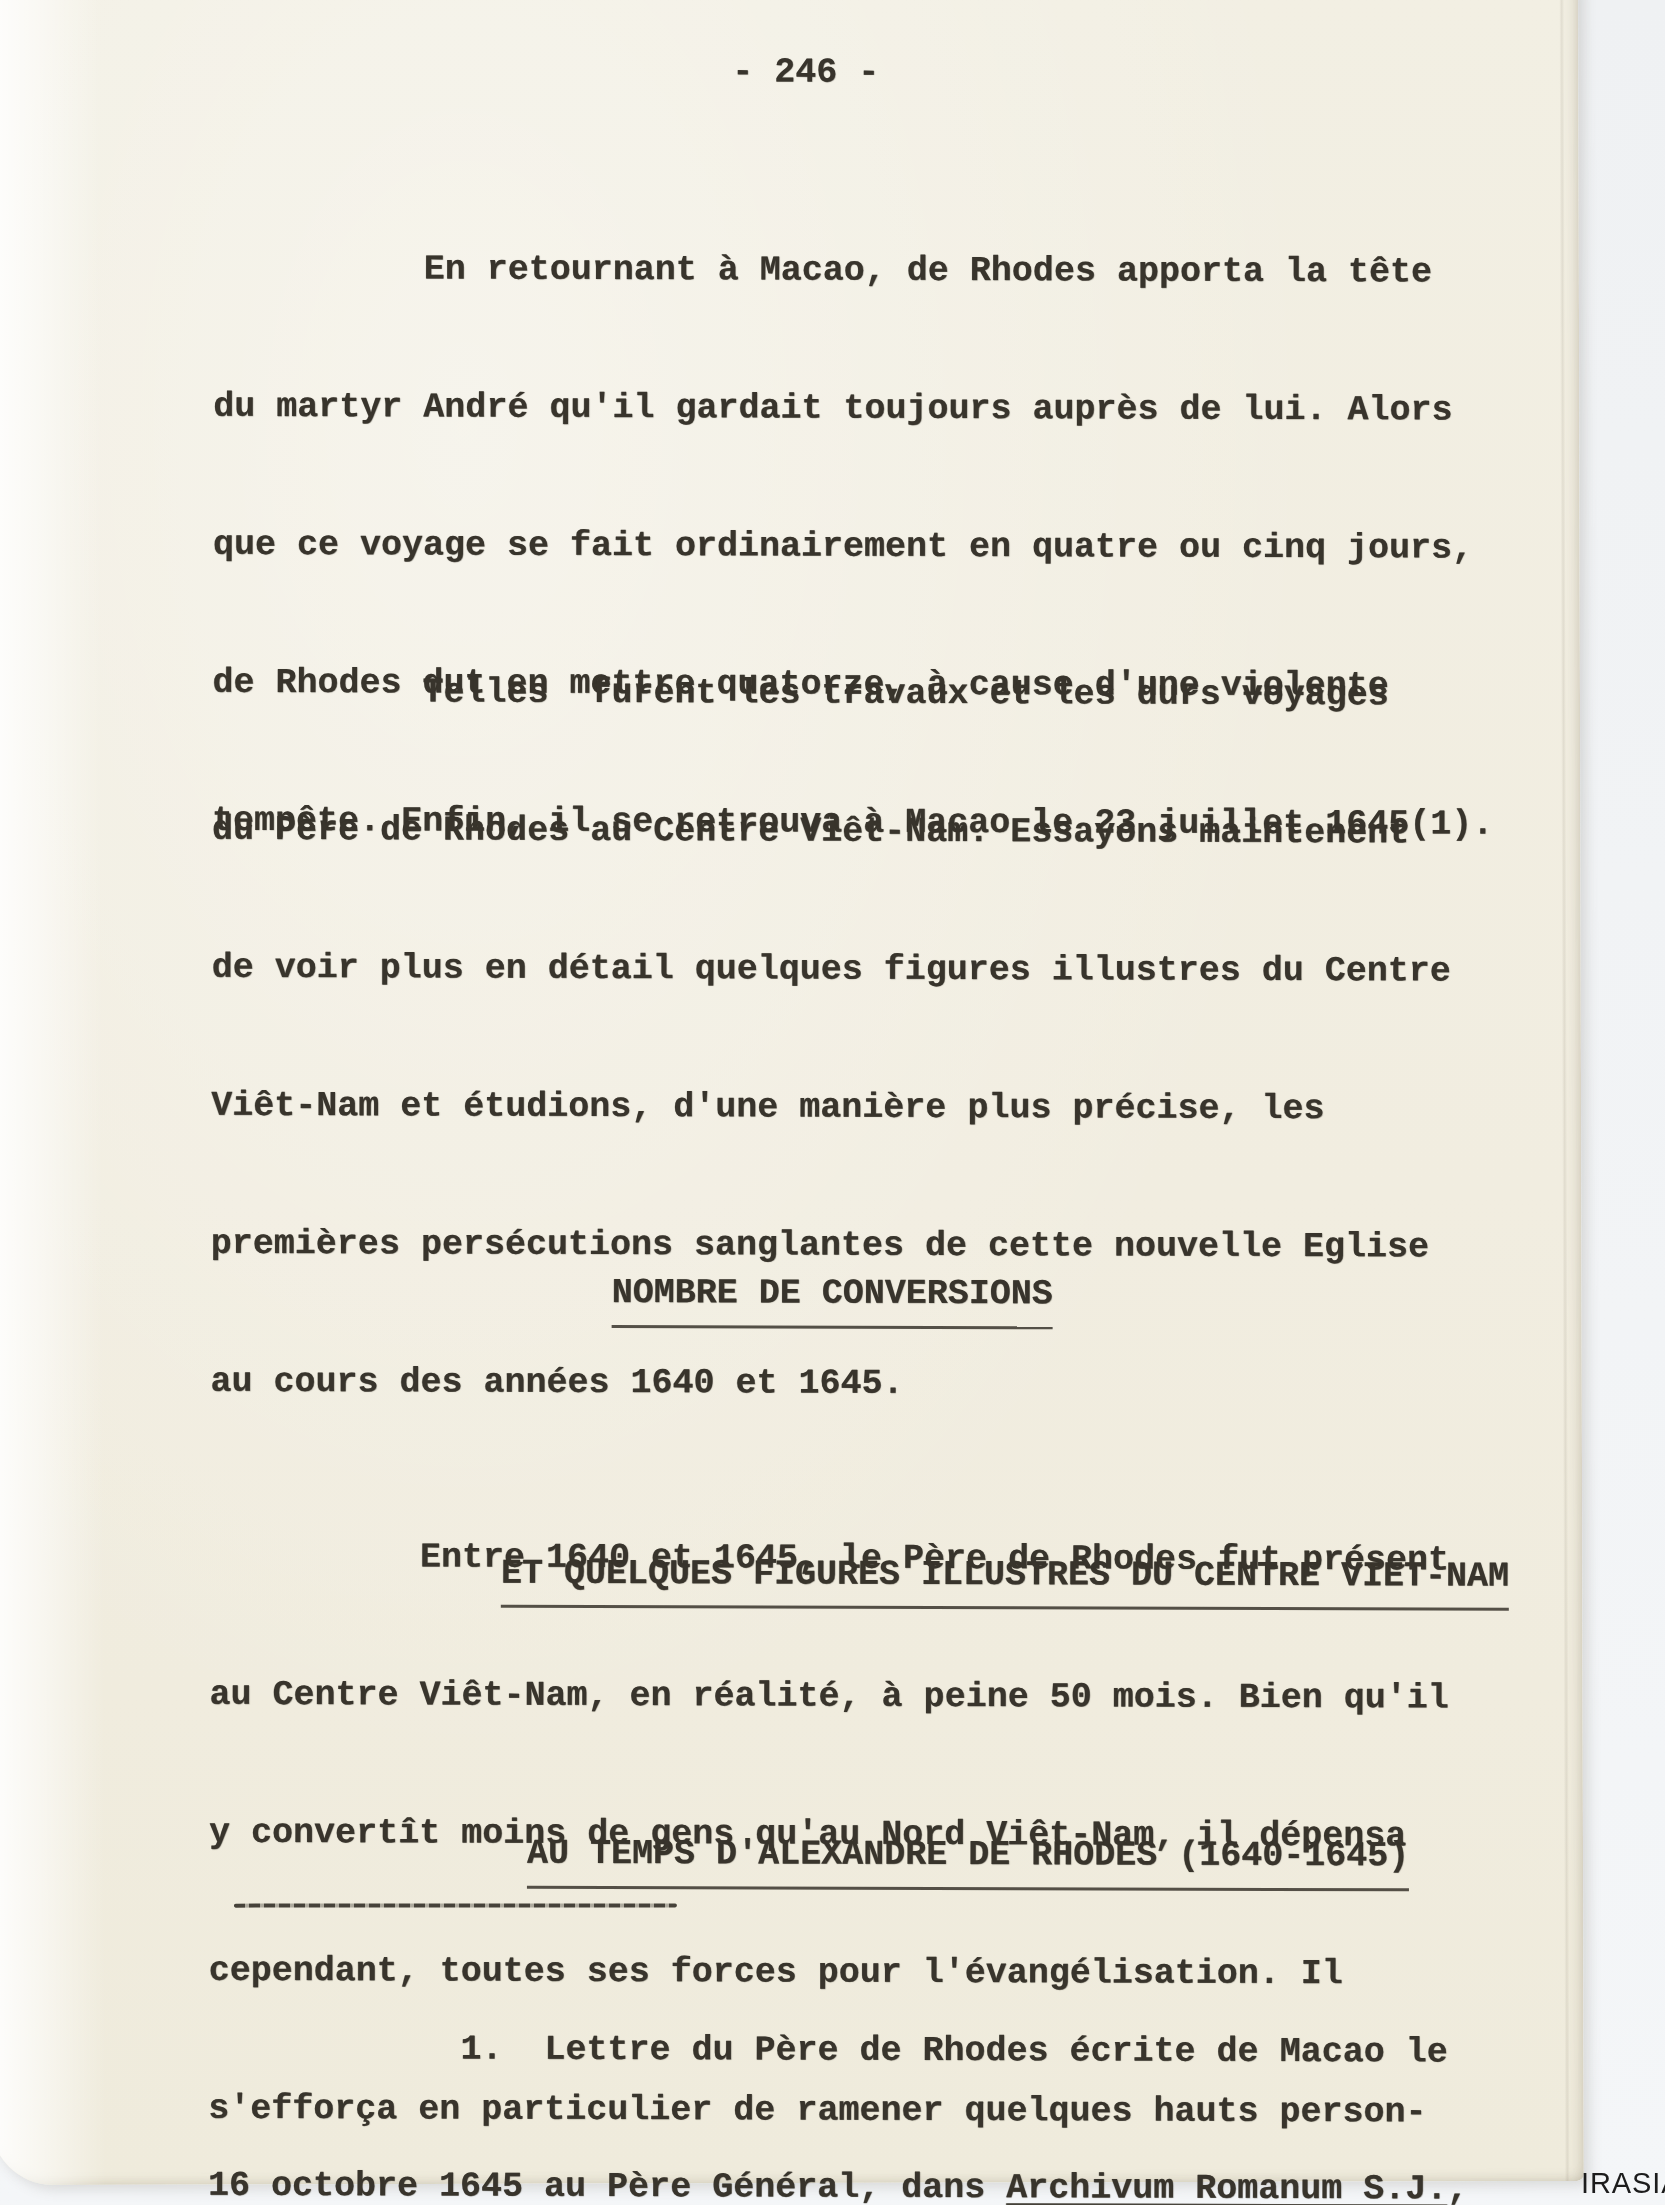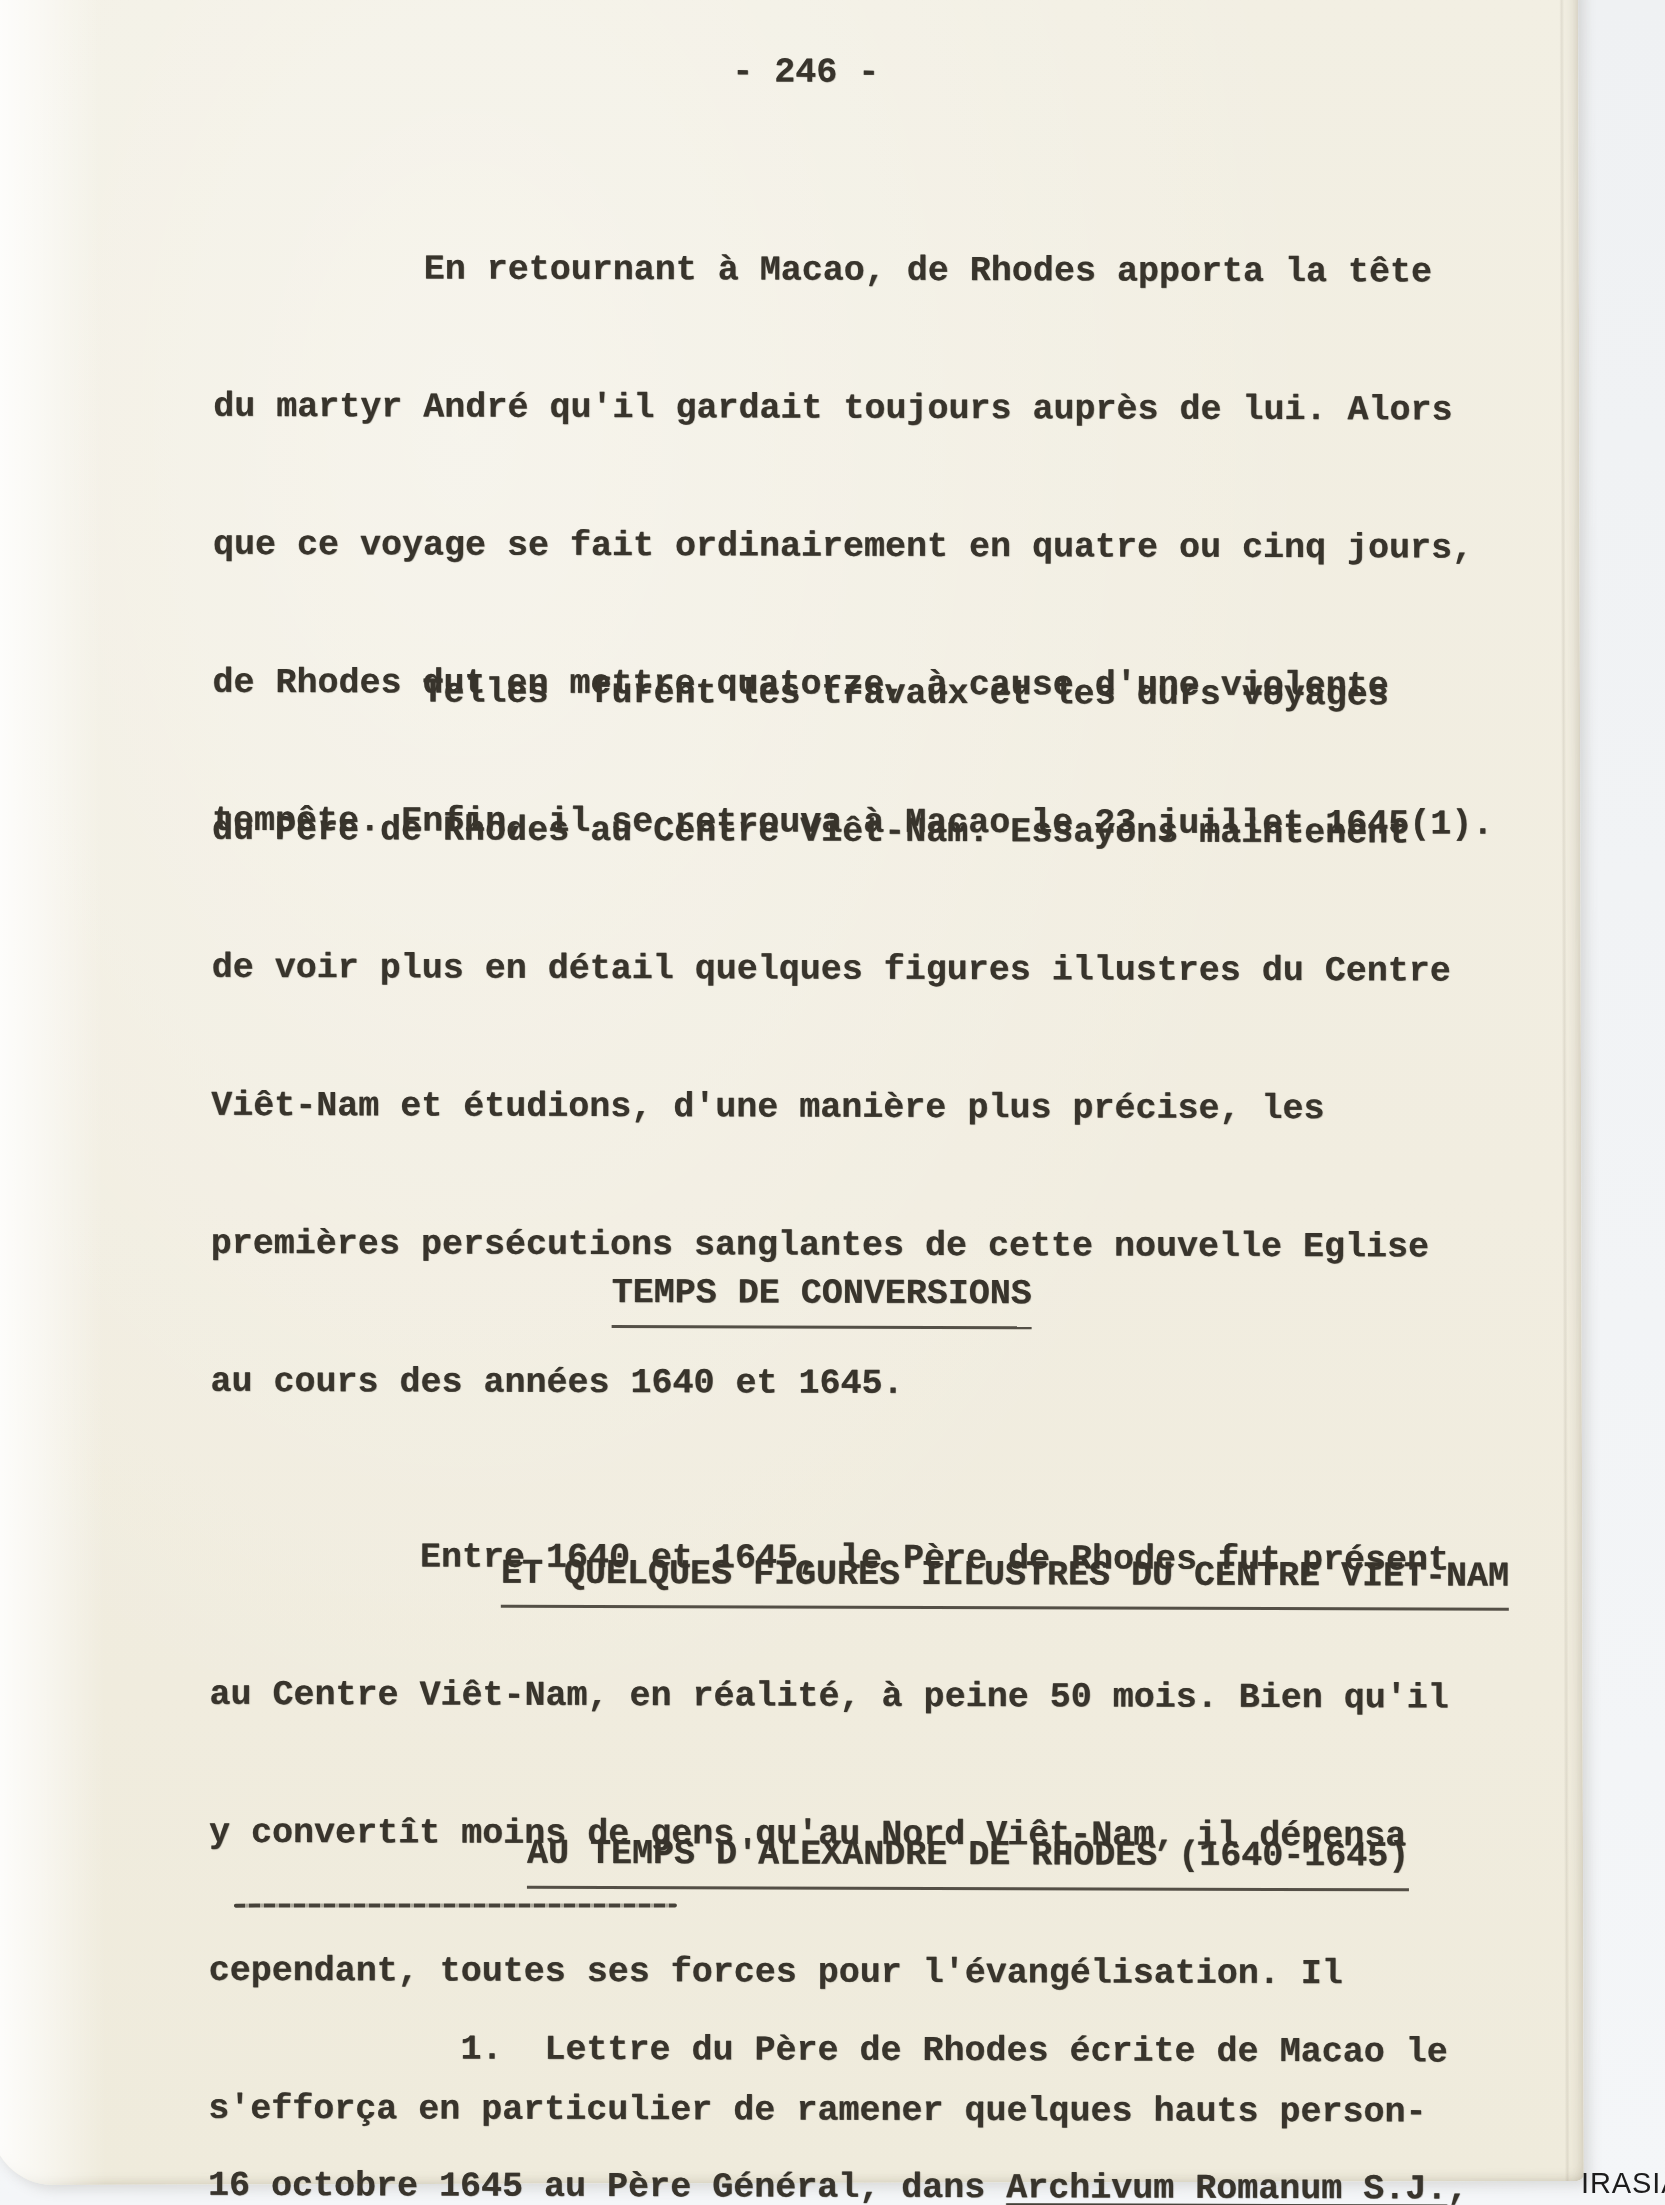--- a/index.html
+++ b/index.html
@@ -146,21 +146,21 @@
         <div class="line">          Telles  furent les travaux et les durs voyages</div>
         <div class="line">du Père de Rhodes au Centre Viêt-Nam. Essayons maintenent</div>
         <div class="line">de voir plus en détail quelques figures illustres du Centre</div>
         <div class="line">Viêt-Nam et étudions, d'une manière plus précise, les</div>
         <div class="line">premières persécutions sanglantes de cette nouvelle Eglise</div>
         <div class="line">au cours des années 1640 et 1645.</div>
       </div>
 
       <div class="block headings">
         <div class="h-line h-line-1">
-          <span class="u">TEMPS DE CONVERSIONS</span>
+          <span class="u">NOMBRE DE CONVERSIONS</span>
         </div>
         <div class="h-line h-line-2">
           <span class="u">ET QUELQUES FIGURES ILLUSTRES DU CENTRE VIET-NAM</span>
         </div>
         <div class="h-line h-line-3">
           <span class="u">AU TEMPS D'ALEXANDRE DE RHODES (1640-1645)</span>
         </div>
       </div>
 
       <div class="block para-3">

